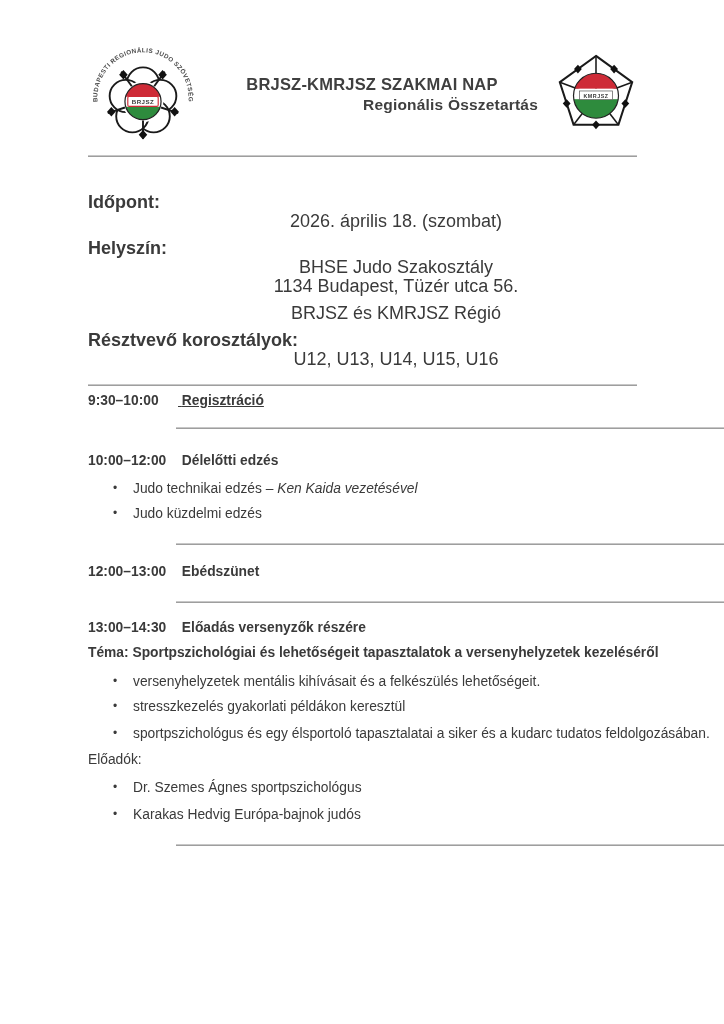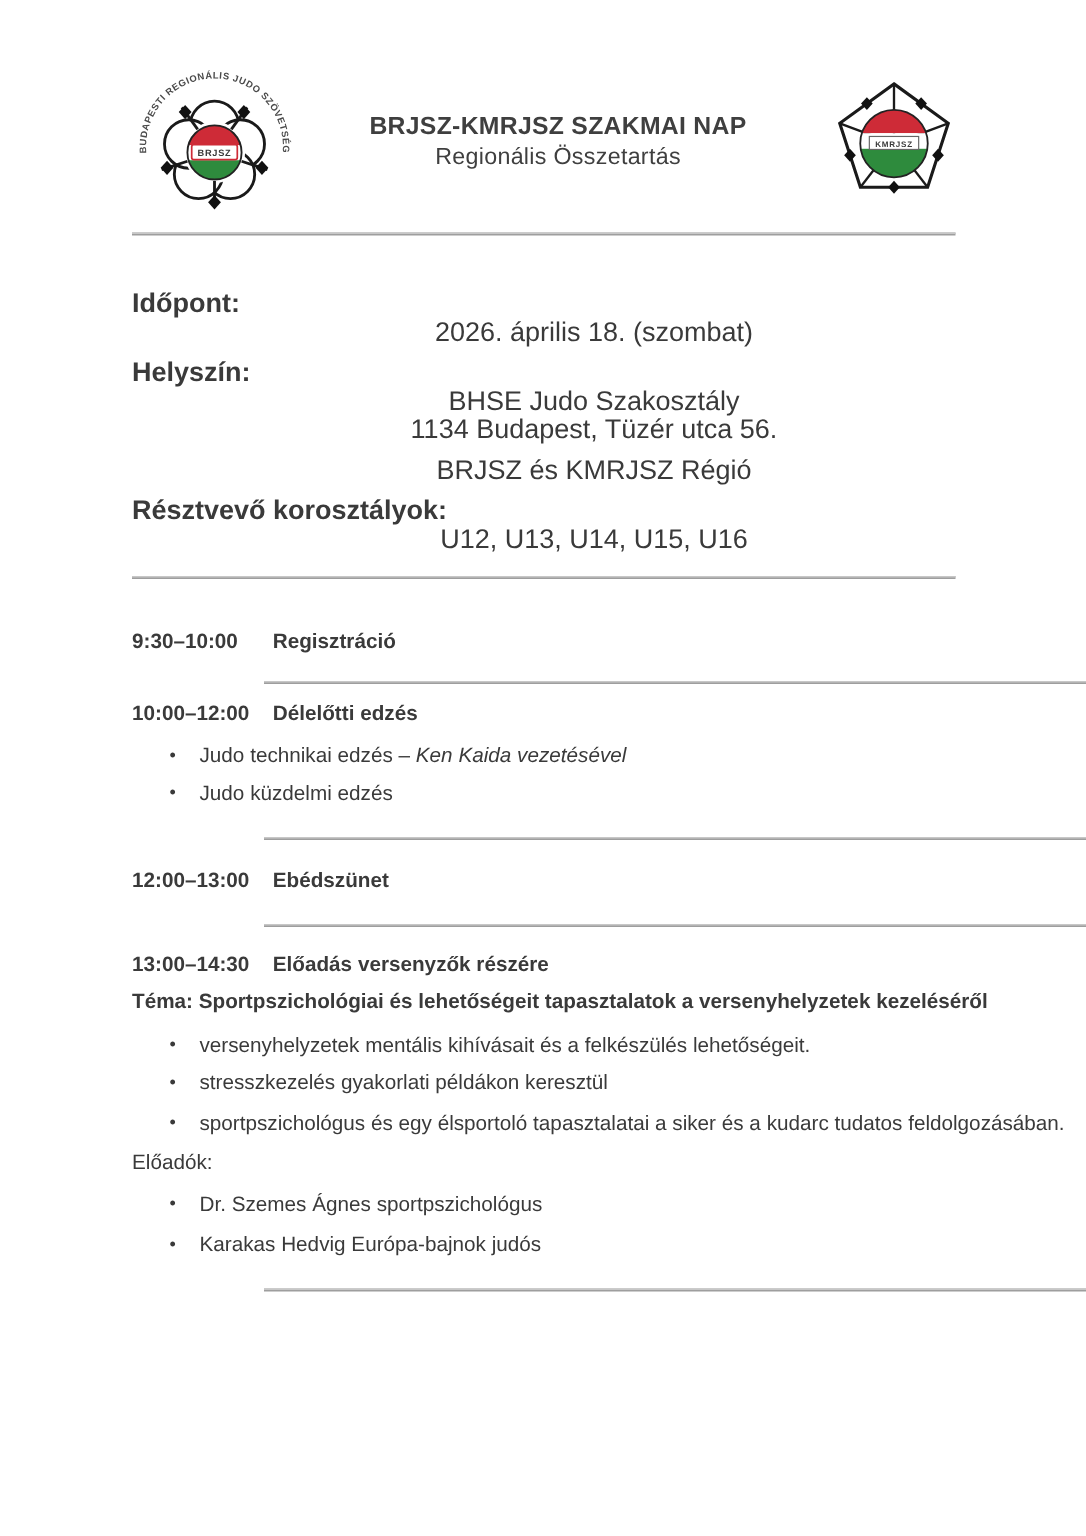--- a/index.html
+++ b/index.html
@@ -12,41 +12,41 @@
     width:724px;height:1024px;margin:0 auto;background:#ffffff;
     font-family:"Liberation Sans", sans-serif;color:var(--c-text,#3a3a3a);
     overflow:hidden;position:relative;box-sizing:border-box;
   }
   
   .header{display:flex;align-items:center;justify-content:space-between;
           padding:38px 76px 0 86px;height:112px;box-sizing:content-box;}
   .logo{flex:0 0 auto;}
   .titles{flex:1 1 auto;text-align:center;color:var(--c-title,#3f3f3f);padding:0 6px;}
   .title-1{font-size:16.5px;font-weight:bold;letter-spacing:.2px;line-height:21px;white-space:nowrap;}
-  .title-2{font-size:15.5px;font-weight:normal;letter-spacing:.2px;line-height:20px;white-space:nowrap;}
+  .title-2{font-size:15.5px;font-weight:bold;letter-spacing:.2px;line-height:20px;white-space:nowrap;text-align:right;}
   
   .rule{height:2px;width:549px;margin-left:88px;background:var(--c-rule,#9e9e9e);
         border-top:1px solid #c7c7c7;box-sizing:border-box;}
   .rule-1{margin-top:5px;}
   .rule-2{margin-top:15px;}
   .rule-3{margin-top:17px;}
   .rule-4{margin-top:20px;}
   .rule-5{margin-top:20px;}
   .rule-6{margin-top:20px;}
   
   .info{margin:36px 20px 0 88px;font-size:18px;line-height:19px;}
   .info-group{margin-bottom:8px;}
   .info-label{font-weight:bold;white-space:nowrap;}
   .info-line{white-space:nowrap;text-align:center;}
   
   .sched{margin:0 10px 0 88px;font-size:13.8px;line-height:19px;}
   .sched-row{font-weight:bold;white-space:nowrap;}
   .sched-time{display:inline-block;width:90px;}
-  .row-1{margin-top:32px;}
-  .row-2{margin-top:10px;}
+  .row-1{margin-top:5px;text-decoration:underline;}
+  .row-2{margin-top:22px;}
   .row-3{margin-top:17px;}
   .row-4{margin-top:15px;}
   .theme-line{font-weight:bold;white-space:nowrap;margin-top:6px;}
   .plain-line{margin-top:7px;white-space:nowrap;}
   .bullet{display:flex;padding-left:25px;white-space:nowrap;}
   .bullet .dot{flex:0 0 20px;font-size:12px;line-height:19px;}
   .mt9{margin-top:9px;} .mt6{margin-top:6px;} .mt10{margin-top:10px;}
   .mt8{margin-top:8px;}
   .it{font-style:italic;}
   

